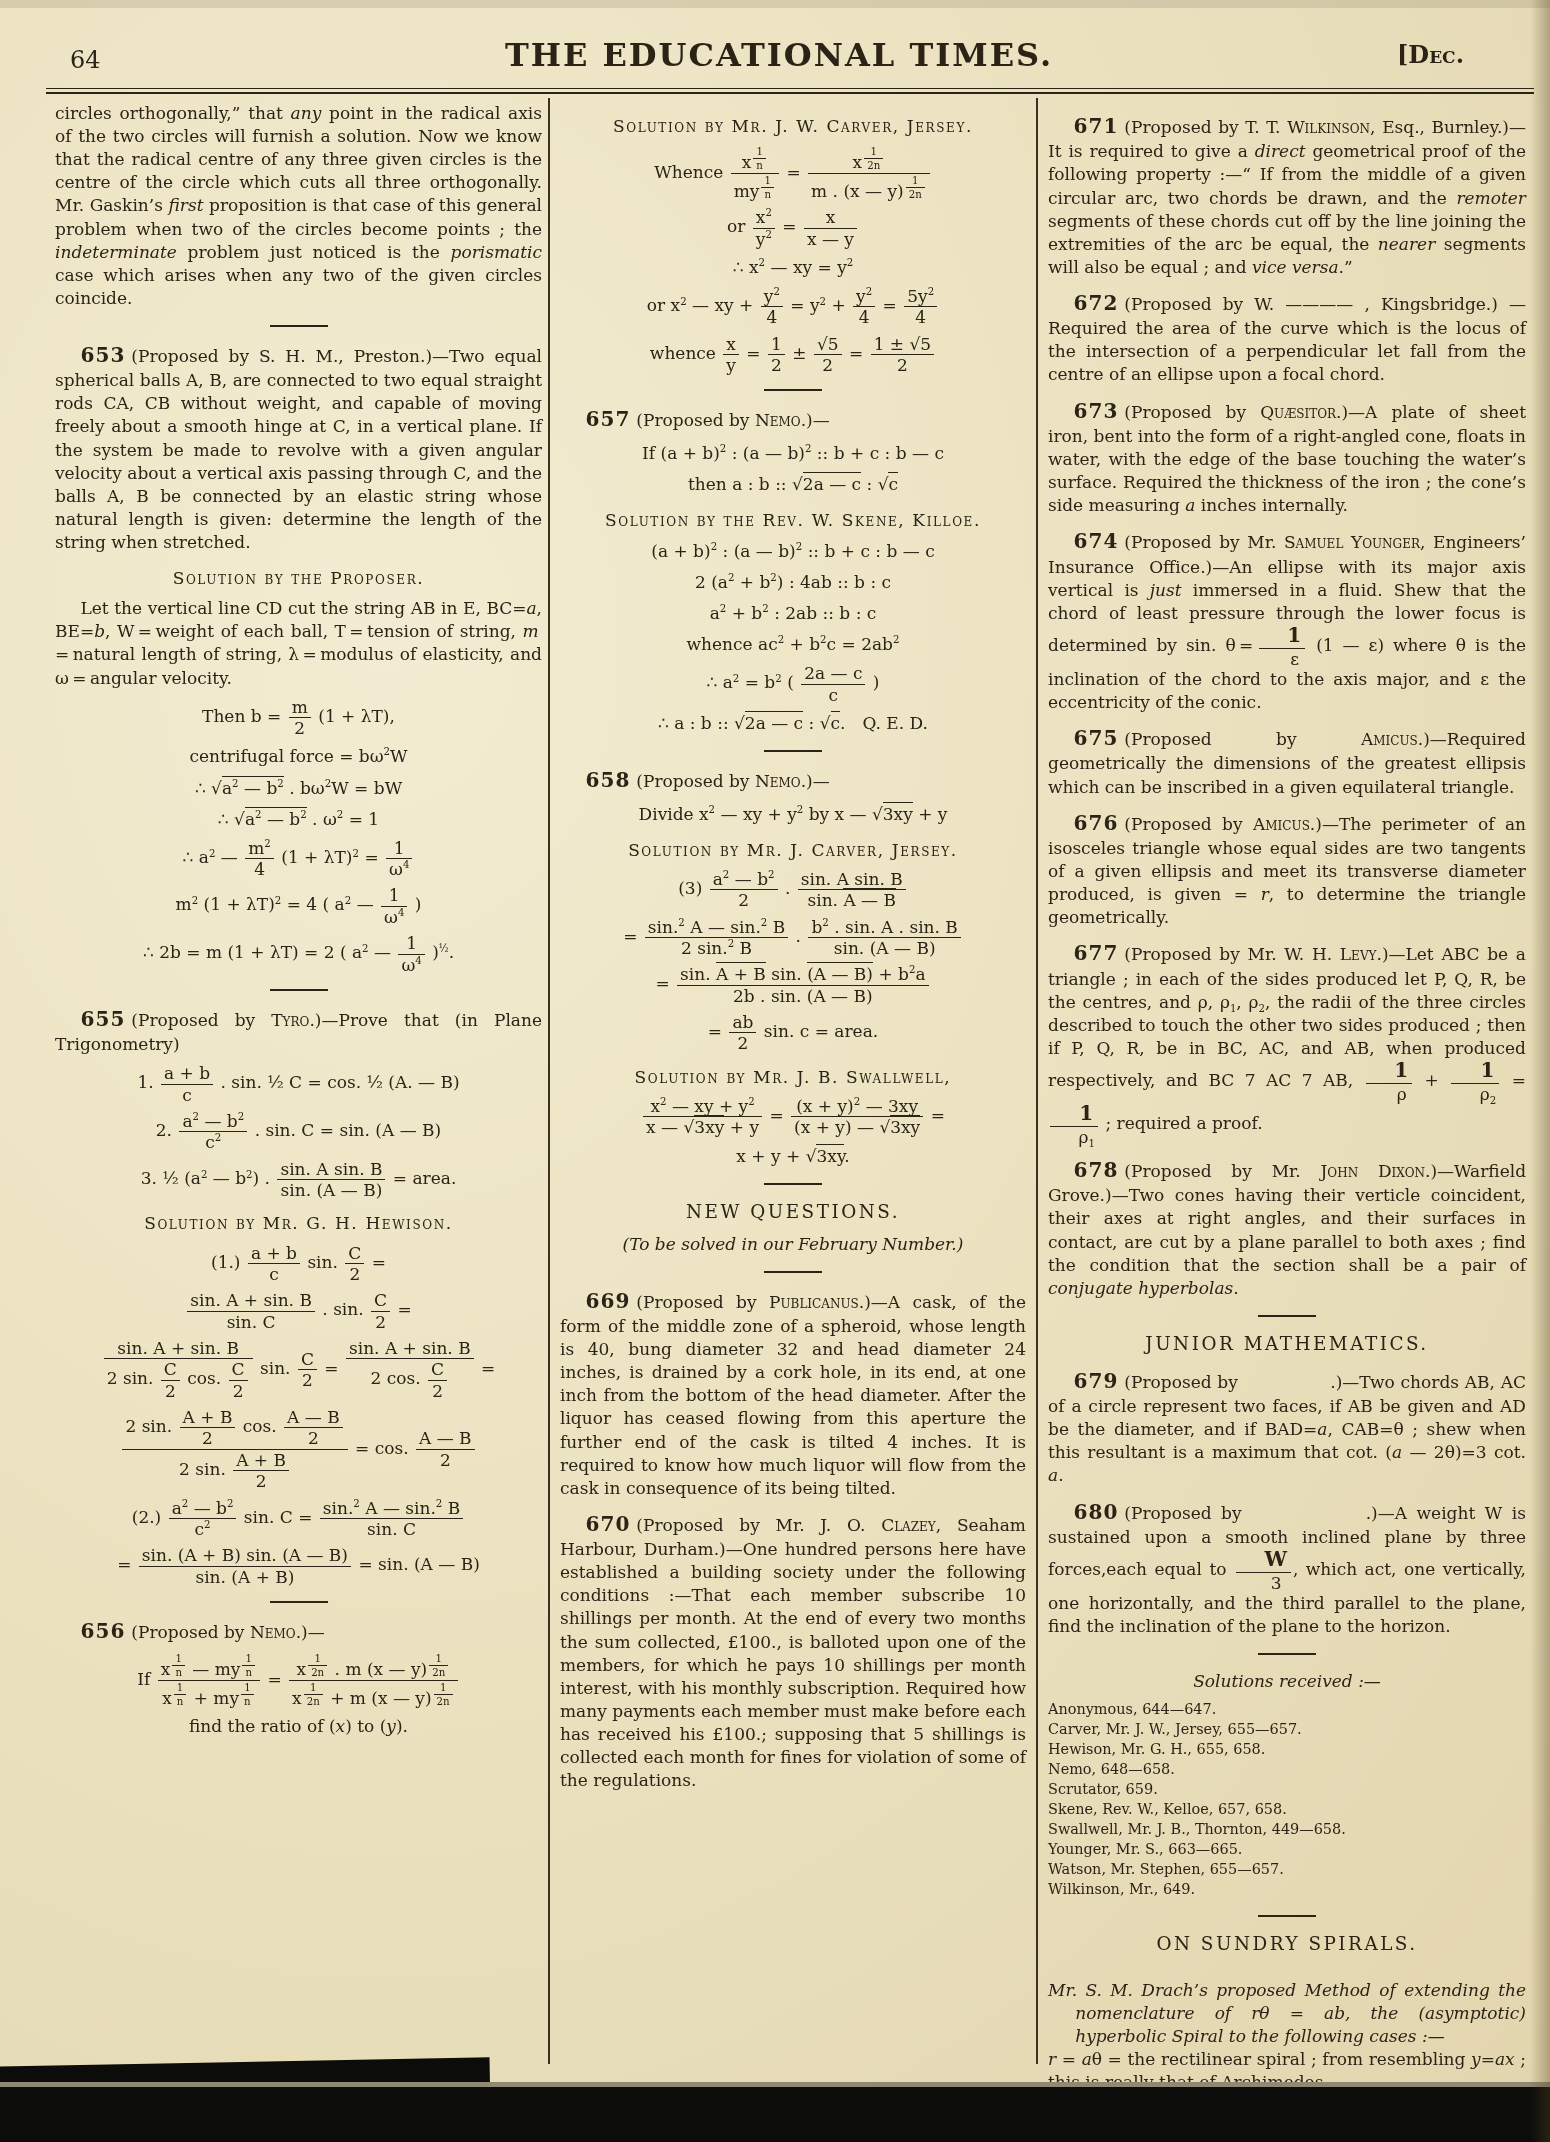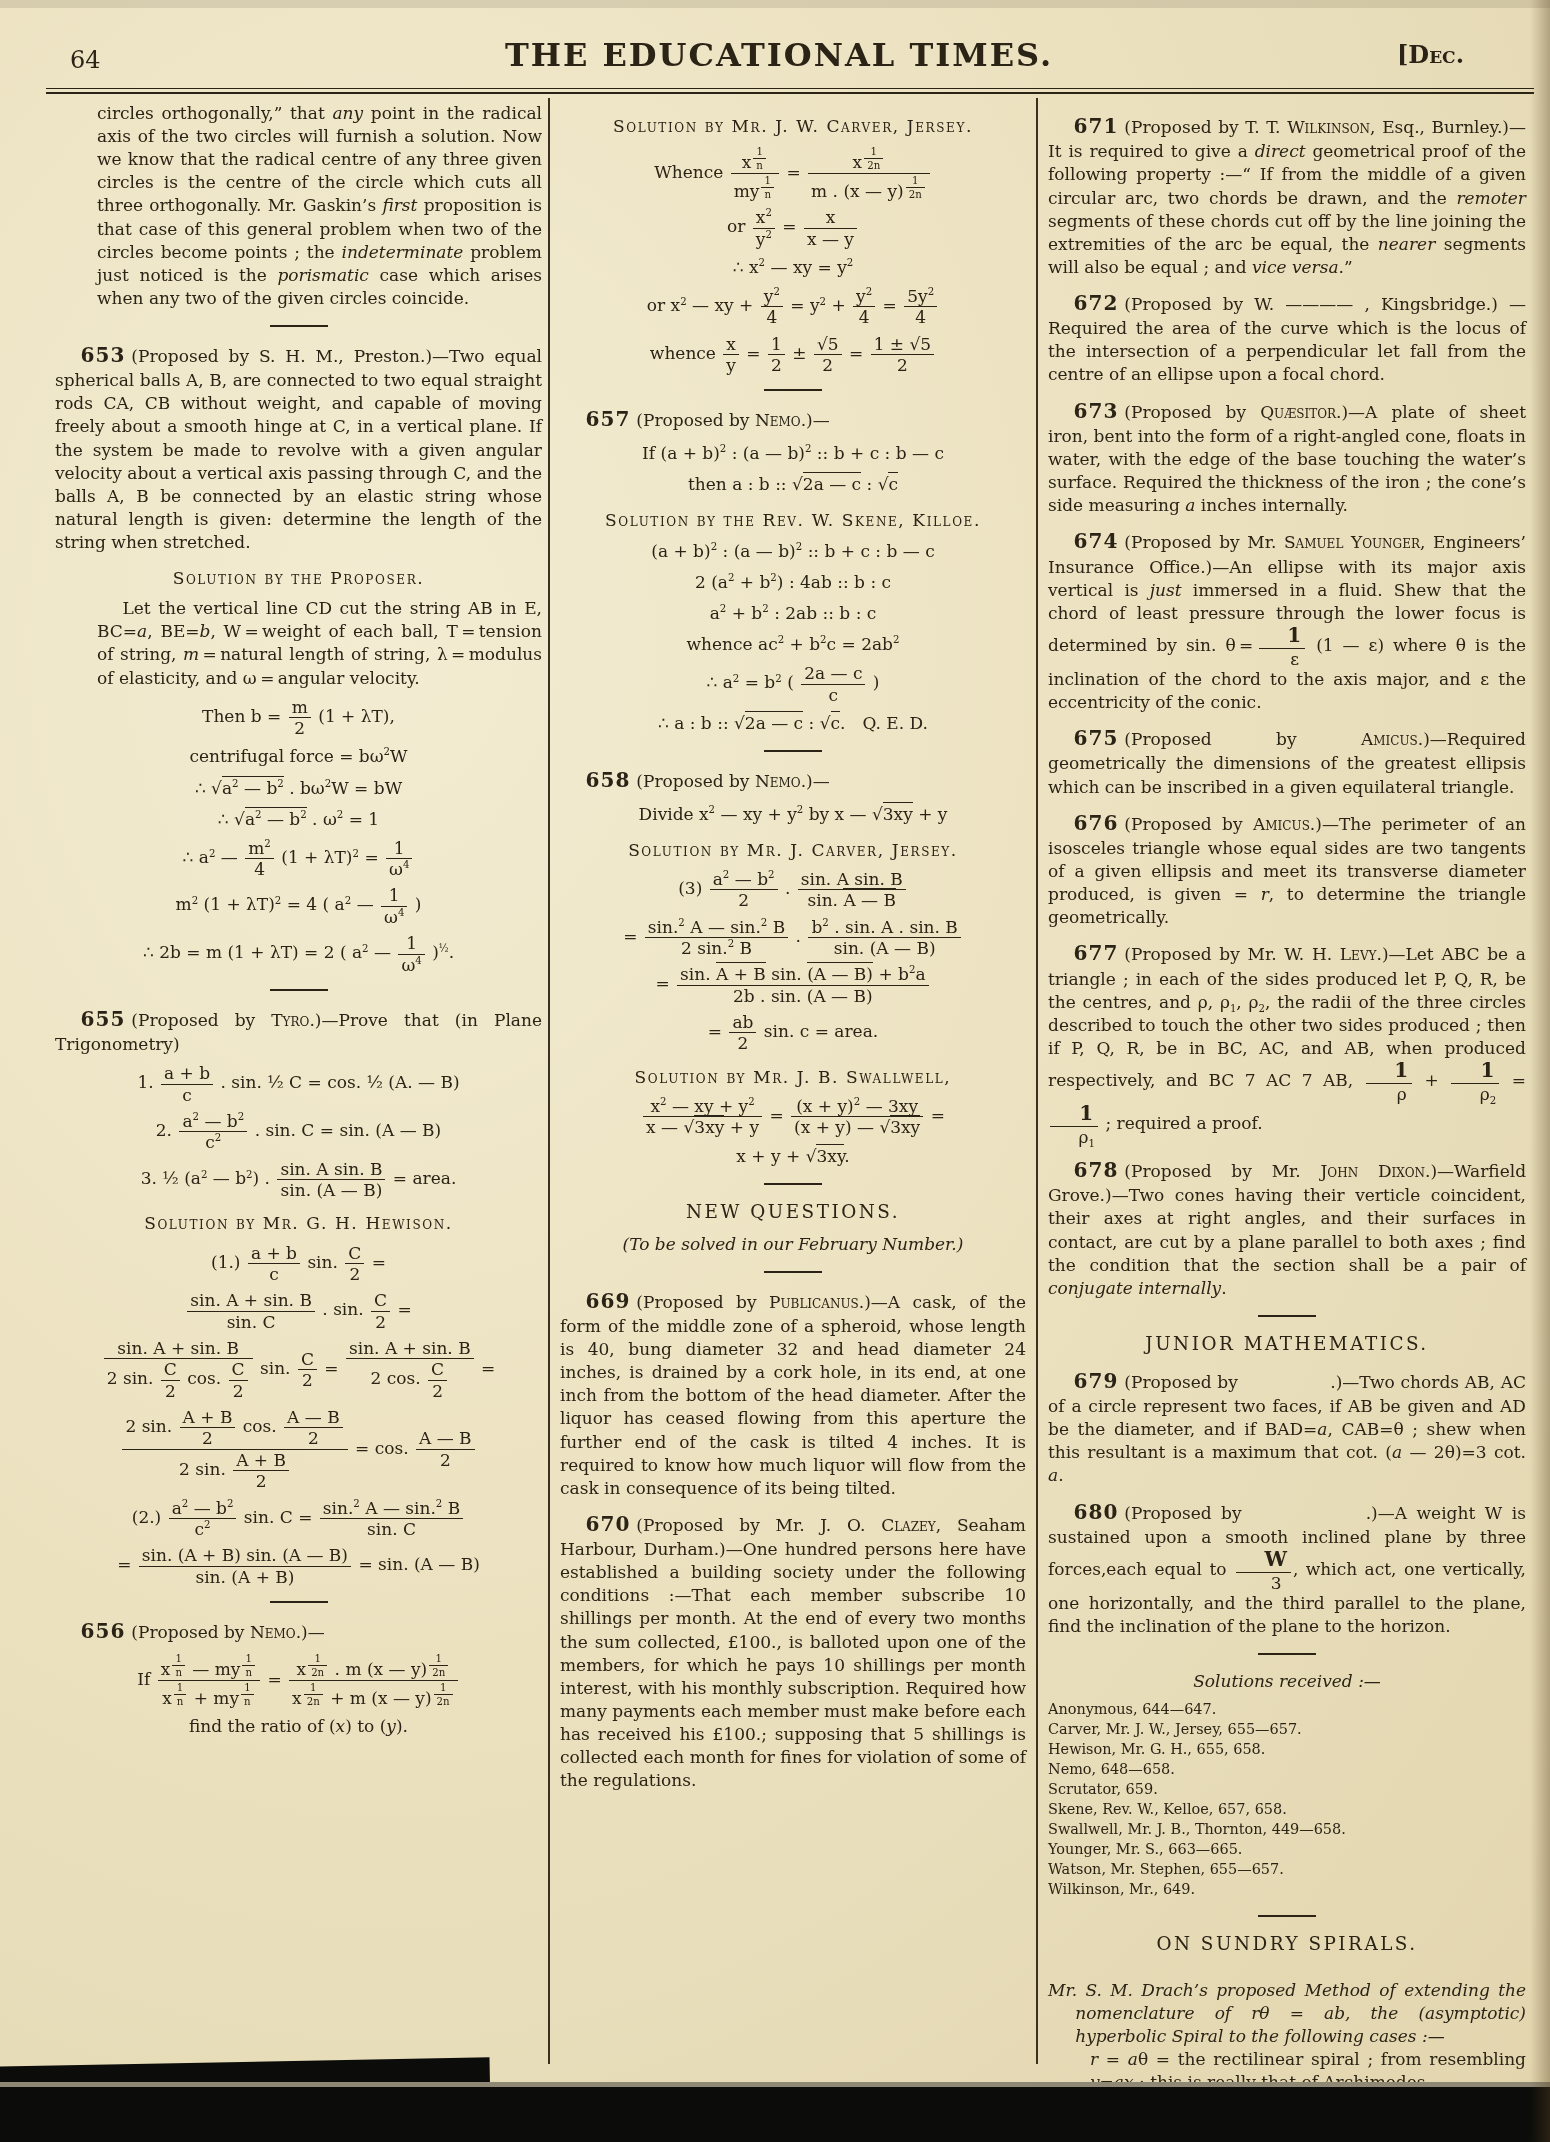--- a/index.html
+++ b/index.html
@@ -15,21 +15,21 @@
   #page-number{position:absolute;left:70px;top:46px;font-size:24px;}
   #issue-date{position:absolute;right:86px;top:40px;font-size:24px;font-weight:bold;}
   .hdr-rule{position:absolute;left:46px;right:16px;top:88px;height:3px;border-top:1.6px solid #2b2315;border-bottom:2.6px solid #2b2315;}
   .vrule{position:absolute;top:98px;bottom:78px;width:1.6px;background:#3a3120;}
   #vrule-1{left:548px;} #vrule-2{left:1036px;}
   .col{position:absolute;top:102px;font-size:17px;line-height:1.36;}
   #col-left{left:55px;width:487px;}
   #col-mid{left:560px;width:466px;}
   #col-right{left:1048px;width:478px;}
   p{margin:0;}
-  .para{text-align:justify;margin-left:42px;}
+  .para{text-align:justify;}
   .ind{text-indent:1.5em;}
   .prob{text-align:justify;text-indent:1.5em;margin-top:11px;}
   .prob .num{font-weight:bold;font-size:1.18em;letter-spacing:1px;padding-right:6px;}
   .sch{text-align:center;font-variant:small-caps;letter-spacing:1.6px;margin:13px 0 7px;}
   .mline{text-align:center;margin:8px 0;}
   .rule{width:58px;border-top:2px solid #2b2315;margin:15px auto;}
   .bigh{text-align:center;letter-spacing:2.5px;margin:12px 0 8px;font-size:1.08em;}
   .icen{text-align:center;font-style:italic;margin:7px 0;}
   .ipara{font-style:italic;text-align:justify;padding-left:1.6em;text-indent:-1.6em;margin-top:22px;}
   .slist{font-size:.85em;line-height:1.38;margin-top:4px;}
@@ -140,21 +140,21 @@
       <p class="prob"><span class="num">670</span>(Proposed by Mr. J. O. <span class="sc">Clazey</span>, Seaham Harbour, Durham.)—One hundred persons here have established a building society under the following conditions :—That each member subscribe 10 shillings per month.  At the end of every two months the sum collected, £100., is balloted upon one of the members, for which he pays 10 shillings per month interest, with his monthly subscription. Required how many payments each member must make before each has received his £100.; supposing that 5 shillings is collected each month for fines for violation of some of the regulations.</p>
     </div>
   <div class="col" id="col-right">
       <p class="prob"><span class="num">671</span>(Proposed by T. T. <span class="sc">Wilkinson</span>, Esq., Burnley.)—It is required to give a <span class="it">direct</span> geometrical proof of the following property :—“ If from the middle of a given circular arc, two chords be drawn, and the <span class="it">remoter</span> segments of these chords cut off by the line joining the extremities of the arc be equal, the <span class="it">nearer</span> segments will also be equal ; and <span class="it">vice versa</span>.”</p>
       <p class="prob"><span class="num">672</span>(Proposed by W. ———— , Kingsbridge.) —Required the area of the curve which is the locus of the intersection of a perpendicular let fall from the centre of an ellipse upon a focal chord.</p>
       <p class="prob"><span class="num">673</span>(Proposed by <span class="sc">Quæsitor.</span>)—A plate of sheet iron, bent into the form of a right-angled cone, floats in water, with the edge of the base touching the water’s surface.  Required the thickness of the iron ; the cone’s side measuring <span class="it">a</span> inches internally.</p>
       <p class="prob"><span class="num">674</span>(Proposed by Mr. <span class="sc">Samuel Younger</span>, Engineers’ Insurance Office.)—An ellipse with its major axis vertical is <span class="it">just</span> immersed in a fluid. Shew that the chord of least pressure through the lower focus is determined by sin. θ = <span class="frac"><span class="num">1</span><span class="den">ε</span></span> (1 — ε) where θ is the inclination of the chord to the axis major, and ε the eccentricity of the conic.</p>
       <p class="prob"><span class="num">675</span>(Proposed by <span class="sc">Amicus.</span>)—Required geometrically the dimensions of the greatest ellipsis which can be inscribed in a given equilateral triangle.</p>
       <p class="prob"><span class="num">676</span>(Proposed by <span class="sc">Amicus.</span>)—The perimeter of an isosceles triangle whose equal sides are two tangents of a given ellipsis and meet its transverse diameter produced, is given = <span class="it">r</span>, to determine the triangle geometrically.</p>
       <p class="prob"><span class="num">677</span>(Proposed by Mr. W. H. <span class="sc">Levy.</span>)—Let ABC be a triangle ; in each of the sides produced let P, Q, R, be the centres, and ρ, ρ<span class="sub">1</span>, ρ<span class="sub">2</span>, the radii of the three circles described to touch the other two sides produced ; then if P, Q, R, be in BC, AC, and AB, when produced respectively, and BC 7 AC 7 AB, <span class="frac"><span class="num">1</span><span class="den">ρ</span></span> + <span class="frac"><span class="num">1</span><span class="den">ρ<span class="sub">2</span></span></span> = <span class="frac"><span class="num">1</span><span class="den">ρ<span class="sub">1</span></span></span> ; required a proof.</p>
-      <p class="prob"><span class="num">678</span>(Proposed by Mr. <span class="sc">John Dixon.</span>)—Warfield Grove.)—Two cones having their verticle coincident, their axes at right angles, and their surfaces in contact, are cut by a plane parallel to both axes ; find the condition that the section shall be a pair of <span class="it">conjugate internally</span>.</p>
+      <p class="prob"><span class="num">678</span>(Proposed by Mr. <span class="sc">John Dixon.</span>)—Warfield Grove.)—Two cones having their verticle coincident, their axes at right angles, and their surfaces in contact, are cut by a plane parallel to both axes ; find the condition that the section shall be a pair of <span class="it">conjugate hyperbolas</span>.</p>
       <div class="rule"></div>
       <p class="bigh">JUNIOR MATHEMATICS.</p>
       <p class="prob"><span class="num">679</span>(Proposed by &nbsp;&nbsp;&nbsp;&nbsp;&nbsp;&nbsp;&nbsp;&nbsp;&nbsp;&nbsp;&nbsp;&nbsp;&nbsp;&nbsp; .)—Two chords AB, AC of a circle represent two faces, if AB be given and AD be the diameter, and if BAD=<span class="it">a</span>, CAB=θ ; shew when this resultant is a maximum that cot. (<span class="it">a</span> — 2θ)=3 cot. <span class="it">a</span>.</p>
       <p class="prob"><span class="num">680</span>(Proposed by &nbsp;&nbsp;&nbsp;&nbsp;&nbsp;&nbsp;&nbsp;&nbsp;&nbsp;&nbsp;&nbsp; .)—A weight W is sustained upon a smooth inclined plane by three forces,each equal to <span class="frac"><span class="num">W</span><span class="den">3</span></span>, which act, one vertically, one horizontally, and the third parallel to the plane, find the inclination of the plane to the horizon.</p>
       <div class="rule"></div>
       <p class="icen">Solutions received :—</p>
       <div class="slist">
         <div>Anonymous, 644—647.</div>
         <div>Carver, Mr. J. W., Jersey, 655—657.</div>
         <div>Hewison, Mr. G. H., 655, 658.</div>

